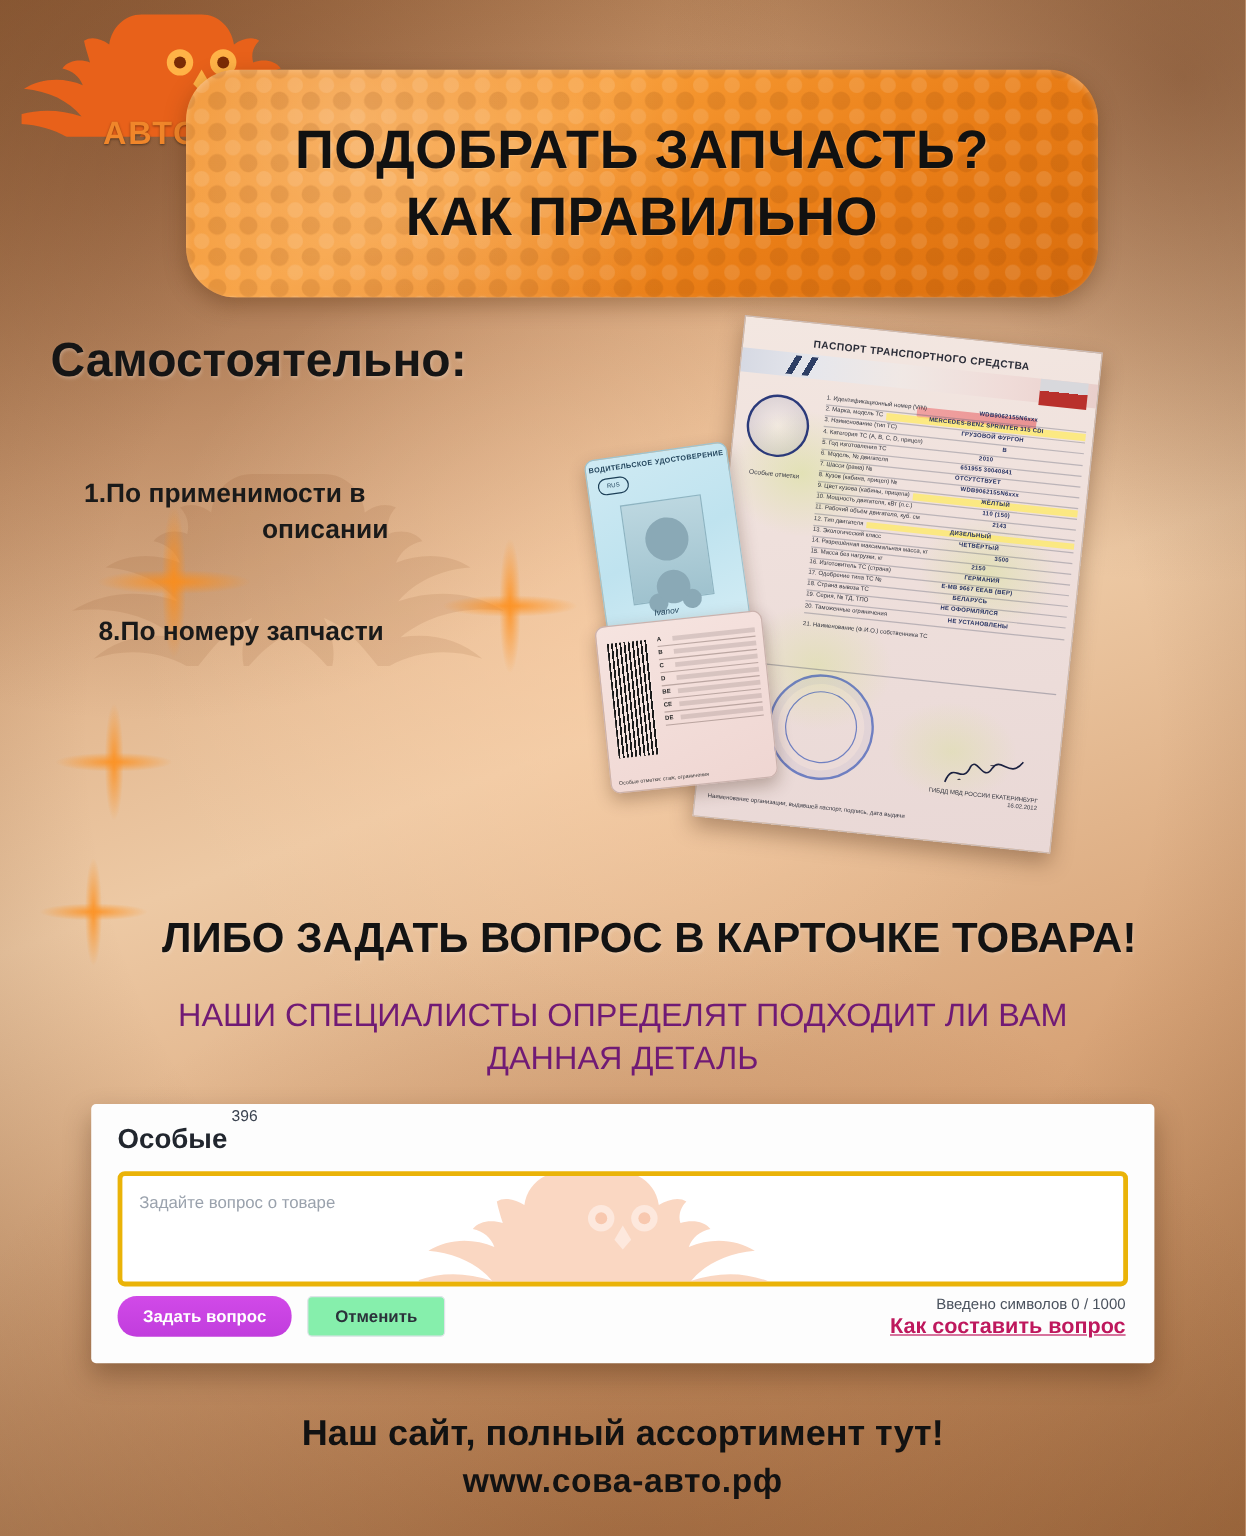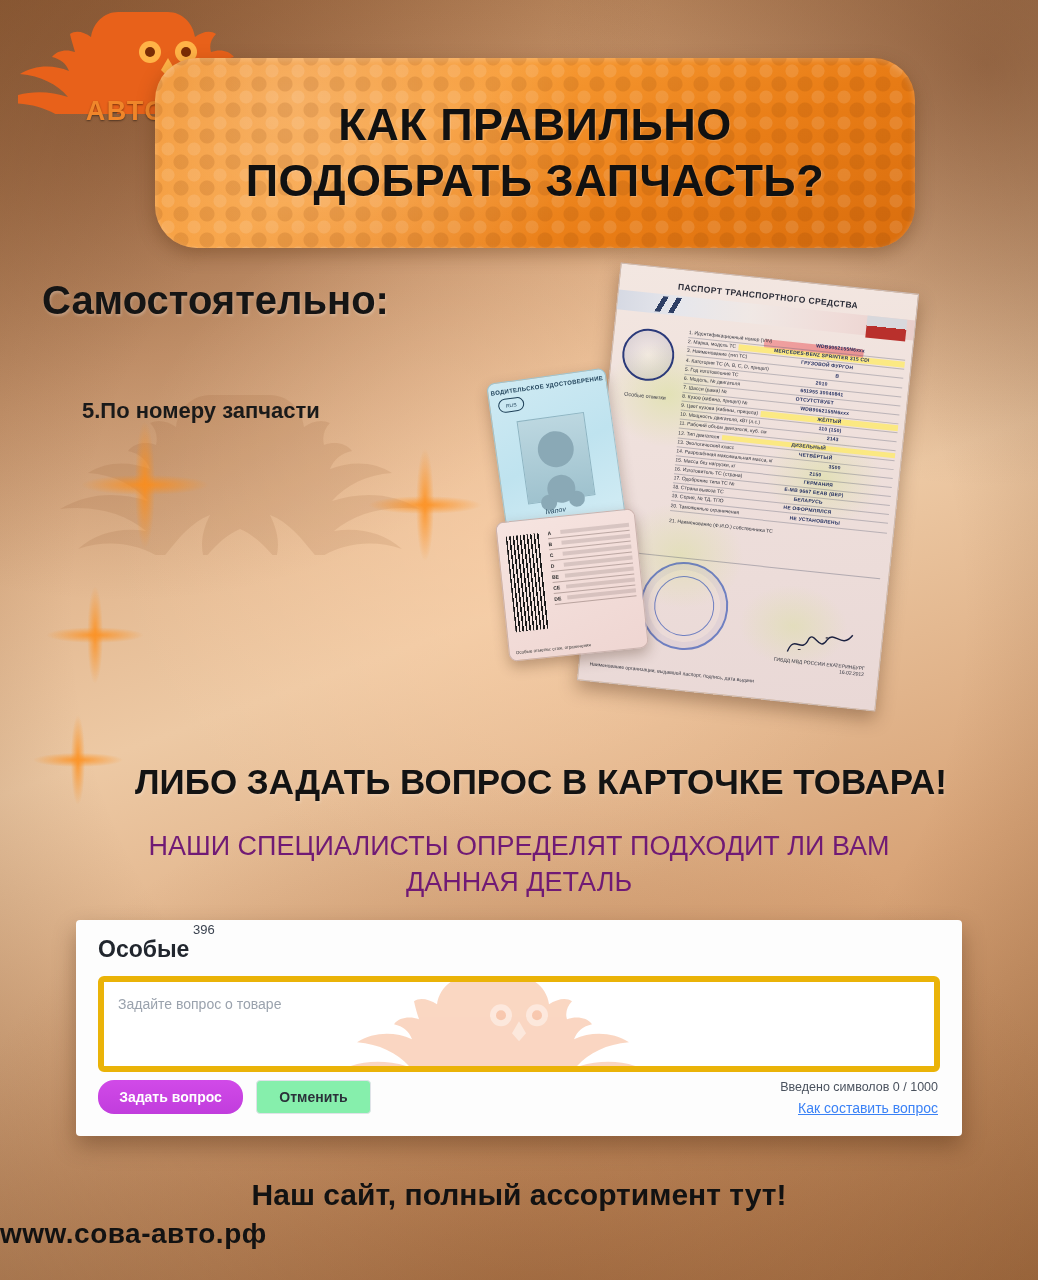--- a/index.html
+++ b/index.html
@@ -332,21 +332,21 @@
   .widget-title {
     position: absolute; left: 22px; top: 16px;
     font-size: 23px; font-weight: bold; color: #21262e;
   }
   .widget-count {
     position: absolute; left: 117px; top: 2px;
     font-size: 13px; color: #3b4350;
   }
   .qbox {
     position: absolute; left: 22px; top: 56px; right: 22px; height: 96px;
-    border: 6px solid #eab308; border-radius: 6px; background: #fff;
+    border: 4px solid #eab308; border-radius: 6px; background: #fff;
     overflow: hidden;
   }
   .qbox .ph {
     position: absolute; left: 14px; top: 14px;
     font-size: 14px; color: #9aa2ad;
   }
   .qbox .owl-wm {
     position: absolute; left: 50%; top: 50%;
     transform: translate(-50%, -48%);
     width: 340px; height: 110px;
@@ -369,32 +369,32 @@
     color: #2b313a; font-size: 14px; font-weight: bold;
     font-family: "Liberation Sans", sans-serif;
     cursor: pointer;
   }
   .counter {
     position: absolute; right: 24px; bottom: 42px;
     font-size: 12.5px; color: #4a525e;
   }
   .howto {
     position: absolute; right: 24px; bottom: 20px;
-    font-size: 14px; color: #3b82f6;
-    text-decoration: underline; cursor: pointer;
+    font-size: 18px; color: #be185d;
+    text-decoration: underline; cursor: pointer; font-weight: bold;
   }
 
   
   .f1 {
     position: absolute; left: 0; right: 0; top: 1178px;
     text-align: center; font-size: 30px; font-weight: bold; color: #121212;
   }
   .f2 {
     position: absolute; left: 0; right: 0; top: 1218px;
-    text-align: left; font-size: 28px; font-weight: bold; color: #121212;
+    text-align: center; font-size: 28px; font-weight: bold; color: #121212;
     letter-spacing: 0.5px;
   }
 </style>
 </head>
 <body>
 
 <div class="bg"></div>
 <div class="bg-vignette"></div>
 
 <div class="bg-owl-ghost">
@@ -420,30 +420,34 @@
       <circle cx="168" cy="48" r="5" fill="#7a2c05"></circle>
       <path d="M150 54l7 12-7 7-7-7z" fill="#ffb347"></path>
     </g>
   </svg>
   <div class="logo-text">АВТОСОВА</div>
 </div>
 
 <div class="title-banner">
   <div class="scales"></div>
   <div class="title-text">
+    <div class="title-line">ПОДОБРАТЬ ЗАПЧАСТЬ?</div>
     <div class="title-line">КАК ПРАВИЛЬНО</div>
-    <div class="title-line">ПОДОБРАТЬ ЗАПЧАСТЬ?</div>
   </div>
 </div>
 
 <div class="h-self">Самостоятельно:</div>
 
 <div class="steps">
+  <div class="step">
+    <span>1.По применимости в</span>
+    <span class="sub">описании</span>
+  </div>
   <div class="step step-3">
-    <span>5.По номеру запчасти</span>
+    <span>8.По номеру запчасти</span>
   </div>
 </div>
 
 <div class="docs">
 
   <div class="pts">
     <div class="wm"></div>
     <div class="pts-stripe"></div>
     <div class="pts-chev"></div>
     <div class="pts-flag"></div>

